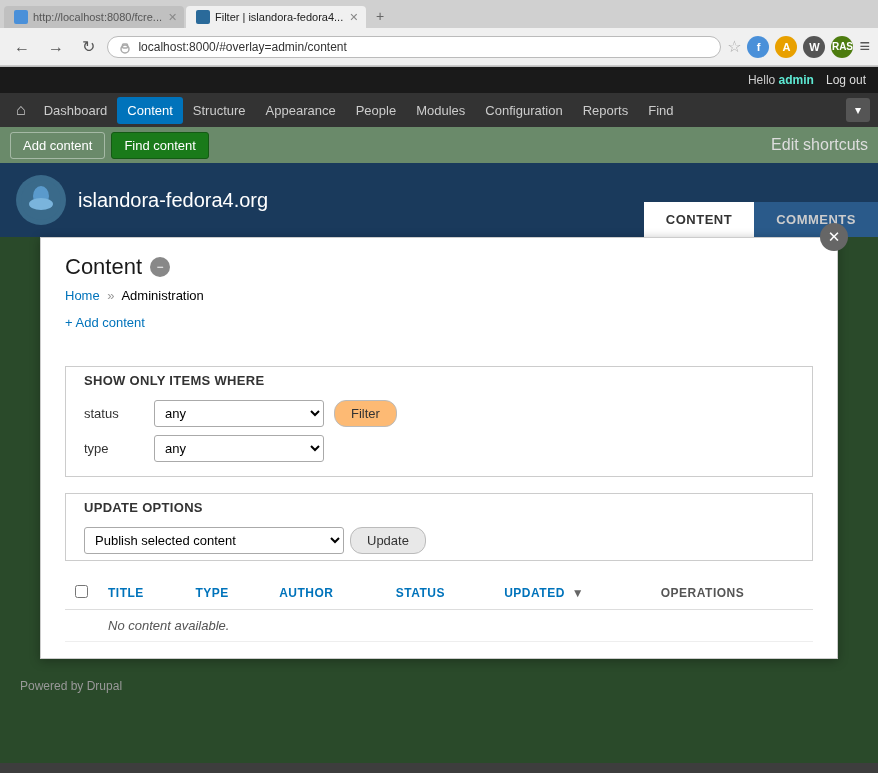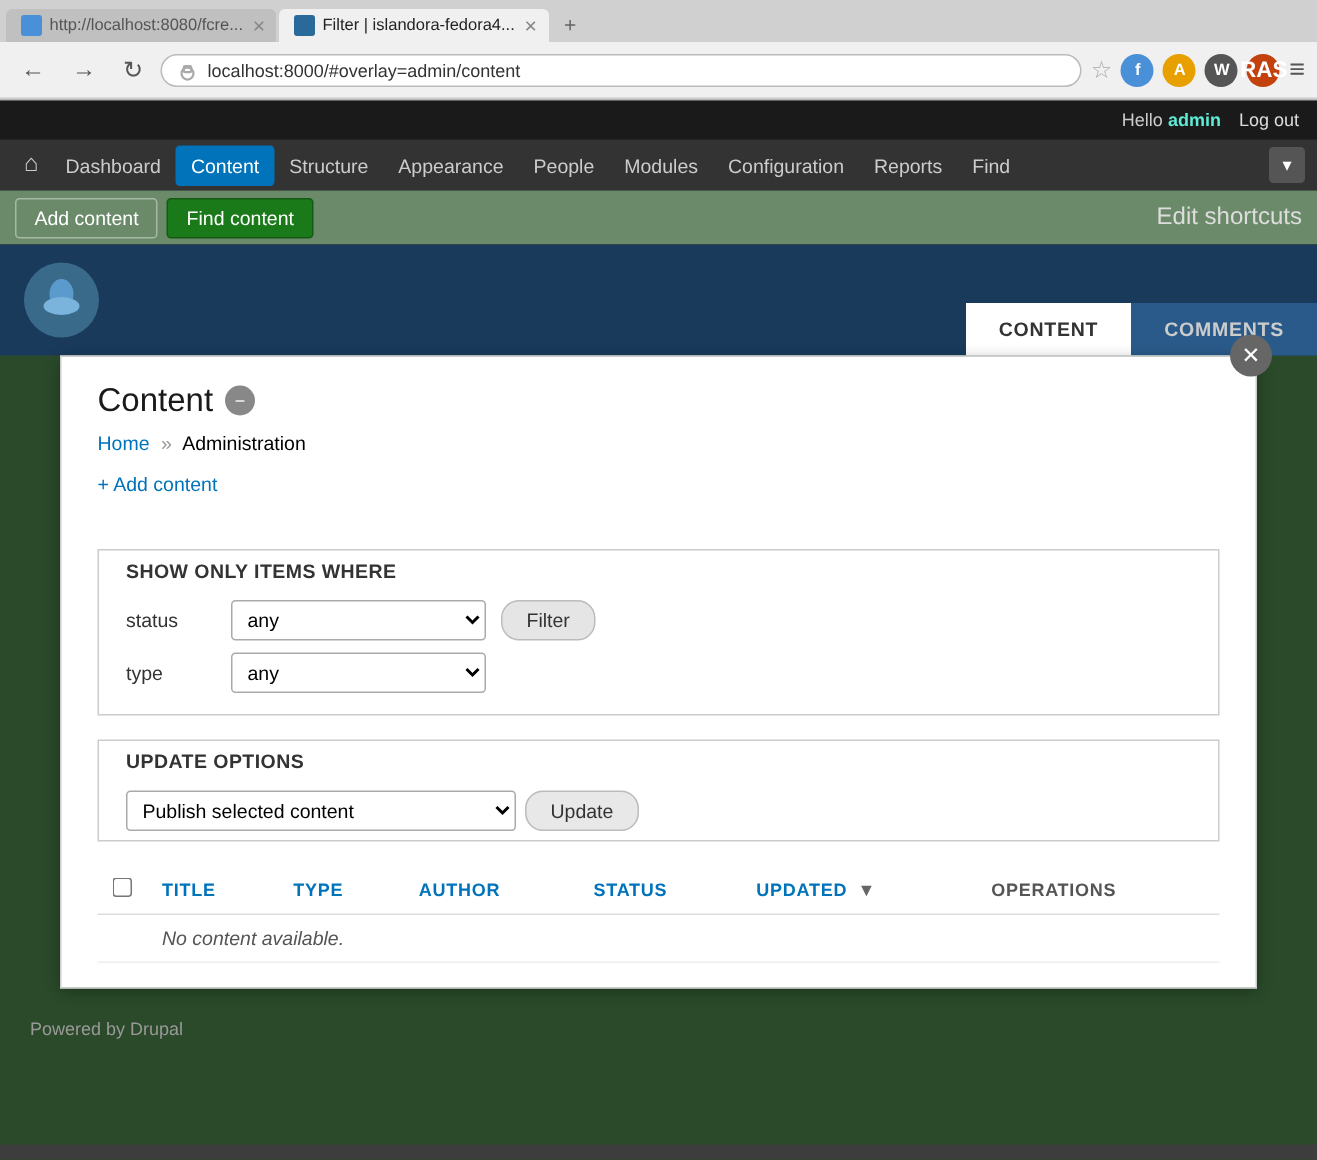--- a/index.html
+++ b/index.html
@@ -16,21 +16,21 @@
     .tab-add { padding: 4px 8px; color: #666; font-size: 14px; }
     .browser-toolbar { display: flex; align-items: center; padding: 4px 8px; background: #f0f0f0; border-bottom: 1px solid #ccc; height: 38px; gap: 6px; }
     .nav-btn { background: none; border: none; cursor: pointer; color: #555; font-size: 16px; padding: 2px 6px; border-radius: 3px; }
     .address-bar { flex: 1; display: flex; align-items: center; background: white; border: 1px solid #bbb; border-radius: 12px; padding: 3px 10px; font-size: 12px; color: #333; }
     .address-bar span { margin-left: 6px; }
     .browser-action-btn { width: 22px; height: 22px; border-radius: 50%; border: none; cursor: pointer; font-size: 11px; font-weight: bold; display: flex; align-items: center; justify-content: center; }
     .btn-star { background: none; color: #aaa; border: none; font-size: 16px; cursor: pointer; }
     .btn-ext1 { background: #4a90d9; color: white; }
     .btn-ext2 { background: #e8a000; color: white; }
     .btn-ext3 { background: #555; color: white; }
-    .btn-ext4 { background: #c2410c; color: white; font-size: 15px; }
+    .btn-ext4 { background: #4d7c0f; color: white; font-size: 10px; }
     .btn-menu { background: none; border: none; font-size: 18px; cursor: pointer; color: #555; }
 
     
     .drupal-bar { background: #1a1a1a; color: white; }
     .drupal-top-bar { display: flex; justify-content: flex-end; align-items: center; padding: 4px 12px; font-size: 12px; height: 26px; }
     .drupal-top-bar a { color: #ddd; text-decoration: none; margin-left: 12px; }
     .drupal-top-bar .hello { color: #ccc; }
     .drupal-top-bar .hello strong { color: #5eead4; }
     .drupal-nav { display: flex; align-items: center; padding: 0 8px; background: #333; height: 34px; }
     .drupal-nav-item { color: #ccc; text-decoration: none; padding: 6px 10px; font-size: 13px; border-radius: 3px; cursor: pointer; }
@@ -66,21 +66,21 @@
 
     
     .add-content-link { color: #0073bb; text-decoration: none; font-size: 13px; display: inline-flex; align-items: center; margin-bottom: 18px; }
 
     
     .section-box { border: 1px solid #ccc; padding: 6px 18px; margin-bottom: 16px; }
     .section-title { font-weight: bold; font-size: 13px; color: #333; margin-bottom: 12px; letter-spacing: 0.3px; }
     .filter-row { display: flex; align-items: center; margin-bottom: 8px; gap: 10px; }
     .filter-label { min-width: 60px; color: #333; font-size: 13px; }
     .filter-select { padding: 4px 6px; border: 1px solid #aaa; border-radius: 3px; font-size: 13px; background: white; cursor: pointer; min-width: 170px; }
-    .filter-btn { padding: 5px 16px; background: #e5e5e5; border: 1px solid #bbb; border-radius: 12px; font-size: 13px; cursor: pointer; color: #333; }
+    .filter-btn { padding: 5px 16px; background: #fdba74; border: 1px solid #bbb; border-radius: 12px; font-size: 13px; cursor: pointer; color: #333; }
 
     
     .update-select { padding: 4px 6px; border: 1px solid #aaa; border-radius: 3px; font-size: 13px; background: white; cursor: pointer; min-width: 260px; }
     .update-btn { padding: 5px 16px; background: #e8e8e8; border: 1px solid #bbb; border-radius: 12px; font-size: 13px; cursor: pointer; color: #333; margin-left: 6px; }
 
     
     .content-table { width: 100%; border-collapse: collapse; margin-top: 4px; }
     .content-table th { text-align: left; padding: 8px 10px; font-size: 12px; font-weight: bold; color: #555; border-bottom: 1px solid #ddd; letter-spacing: 0.5px; cursor: pointer; }
     .content-table th a { color: #0073bb; text-decoration: none; }
     .content-table th .sort-arrow { margin-left: 3px; color: #666; }
@@ -169,20 +169,23 @@
 <div class="page-bg">
 
   <div class="site-header">
     <div class="site-header-left">
       <div class="site-logo">
         <svg width="40" height="40" viewBox="0 0 40 40">
           <circle cx="20" cy="20" r="20" fill="#3a6a8a"></circle>
           <ellipse cx="20" cy="16" rx="8" ry="10" fill="#5a9acc"></ellipse>
           <ellipse cx="20" cy="24" rx="12" ry="6" fill="#7ab4dc"></ellipse>
         </svg>
+      </div>
+      <div class="site-title-area">
+        <h1>islandora-fedora4.org</h1>
       </div>
     </div>
     <div class="site-tabs">
       <button class="site-tab active">CONTENT</button>
       <button class="site-tab inactive">COMMENTS</button>
     </div>
   </div>
 
   <div style="position:relative;">
 

